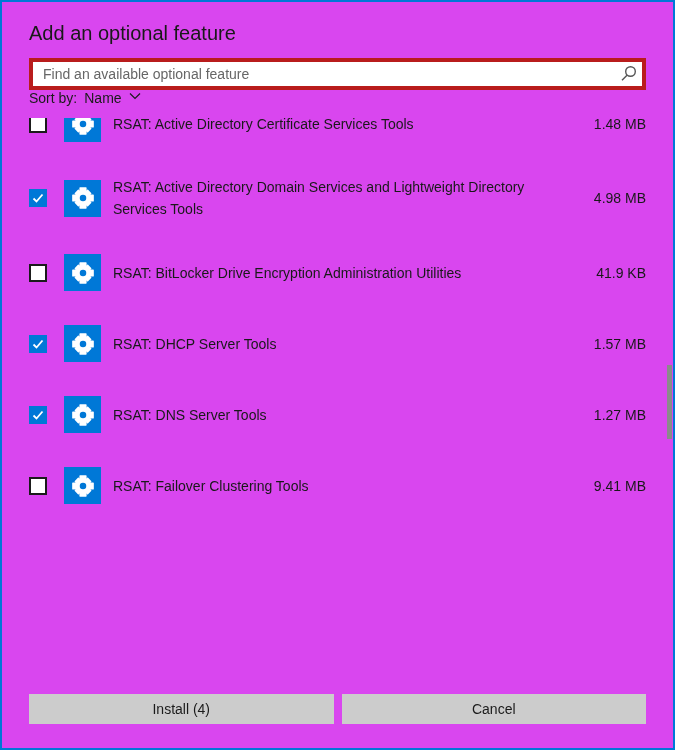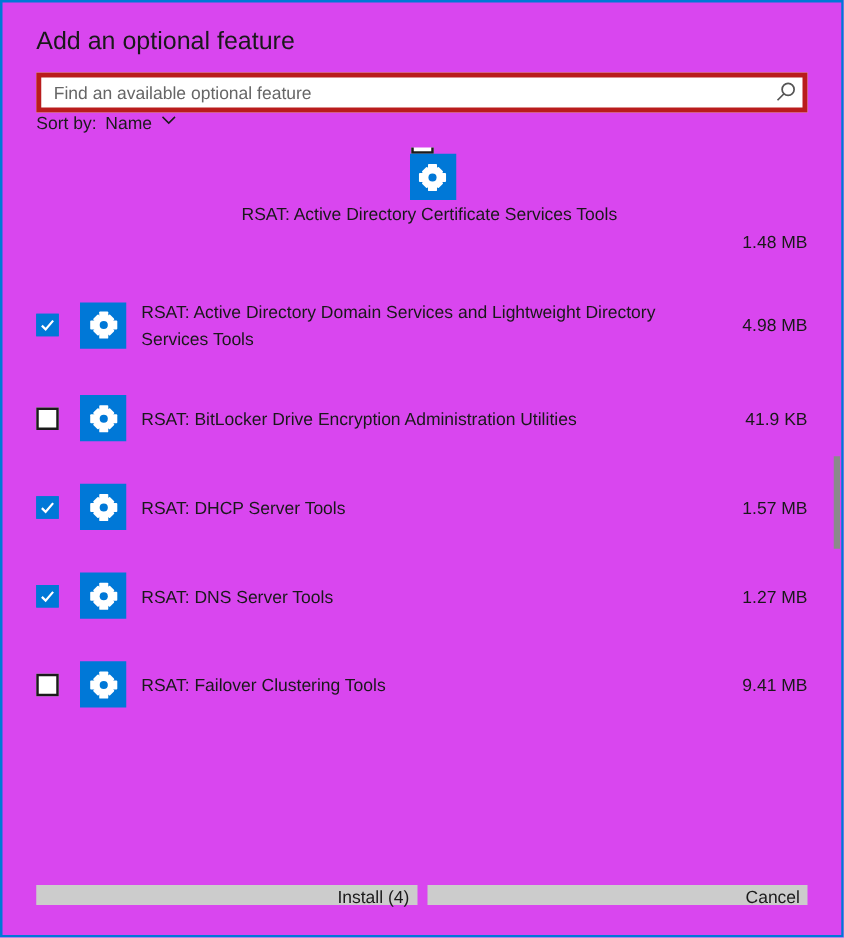--- a/index.html
+++ b/index.html
@@ -27,38 +27,38 @@
   .sortbar{
     display:flex;gap:7px;
     font-size:14px;color:#1b1b1b;width:max-content;cursor:default;
   }
   .sortbar .chevron{line-height:0;margin-top:2px;}
   .list{margin-top:12px;height:522px;overflow:hidden;flex:none;}
   .row{
     display:flex;align-items:center;min-height:59px;
     padding:17px 27px;line-height:22px;
   }
-  .row.clipped{margin-top:-30px;flex-direction:column;}
+  .row.clipped{margin-top:-30px;}
   .checkbox{
     width:18px;height:18px;flex:none;border:2px solid #1b1b1b;background:#fff;
     display:flex;align-items:center;justify-content:center;
   }
   .checkbox svg{display:none;}
   .row.checked .checkbox{background:var(--accent);border-color:var(--accent);}
   .row.checked .checkbox svg{display:block;}
   .tile{
     width:37px;height:37px;flex:none;margin-left:17px;background:var(--icon-bg);
     display:flex;align-items:center;justify-content:center;
   }
   .name{margin-left:12px;font-size:14px;color:#191919;max-width:468px;}
   .size{margin-left:auto;font-size:14px;color:#191919;white-space:nowrap;padding-left:12px;align-self:center;}
   .footer{margin-top:auto;display:flex;gap:8px;padding:0 27px 24px 27px;flex:none;}
   .btn{
-    flex:1;height:16px;background:var(--button-bg);border:none;
-    font-family:inherit;font-size:14px;color:#1b1b1b;cursor:default;text-align:right;
+    flex:1;height:30px;background:var(--button-bg);border:none;
+    font-family:inherit;font-size:14px;color:#1b1b1b;cursor:default;
   }
   .scroll-thumb{
     position:absolute;right:1px;top:363px;width:5px;height:74px;
     background:var(--scrollbar);
   }
 </style>
 </head>
 <body>
 
 <div class="window">

